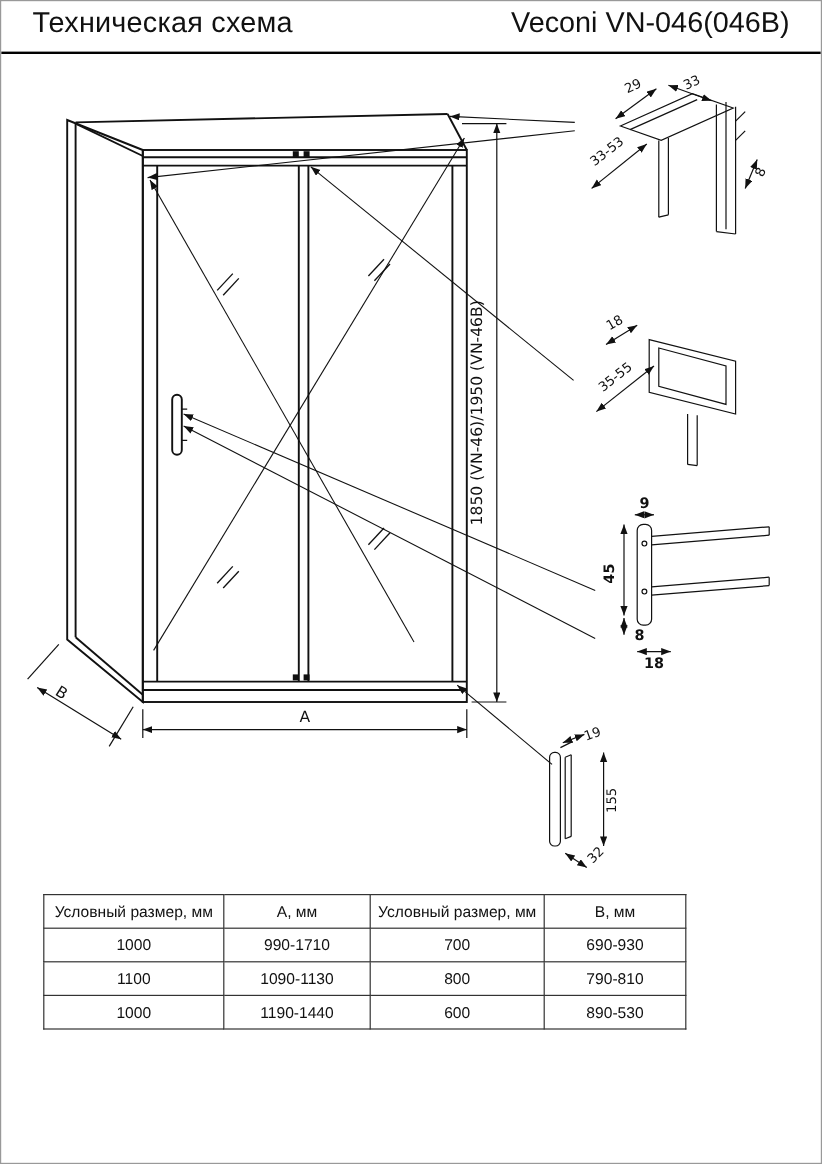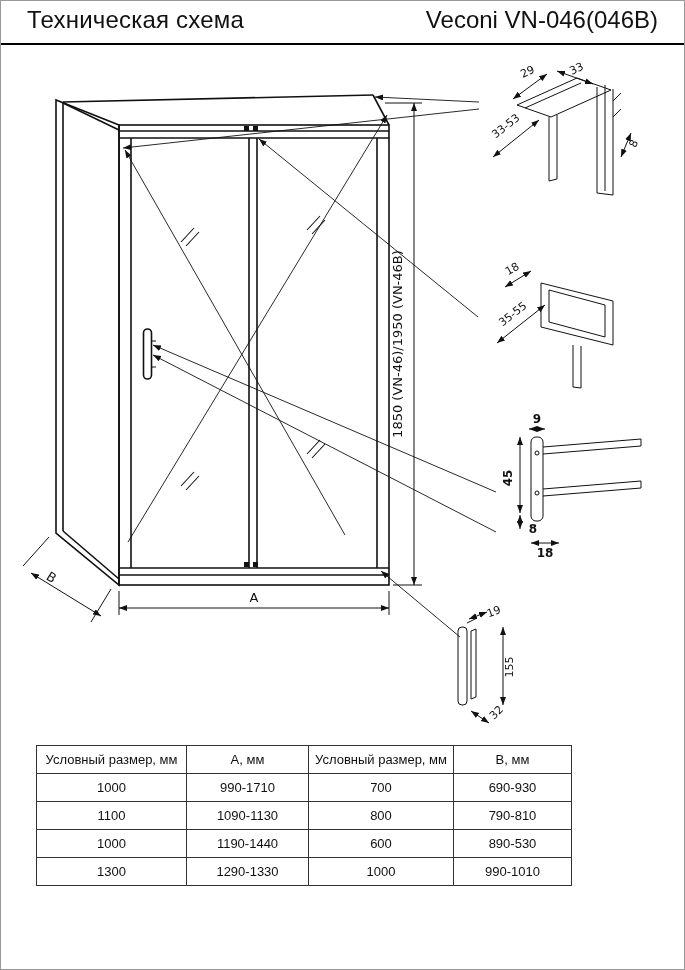--- a/index.html
+++ b/index.html
@@ -201,22 +201,16 @@
         <td>1090-1130</td>
         <td>800</td>
         <td>790-810</td>
       </tr>
       <tr>
         <td>1000</td>
         <td>1190-1440</td>
         <td>600</td>
         <td>890-530</td>
       </tr>
-      <tr>
-        <td>1300</td>
-        <td>1290-1330</td>
-        <td>1000</td>
-        <td>990-1010</td>
-      </tr>
     </tbody>
   </table>
 
 </div>
 
 </body></html>

